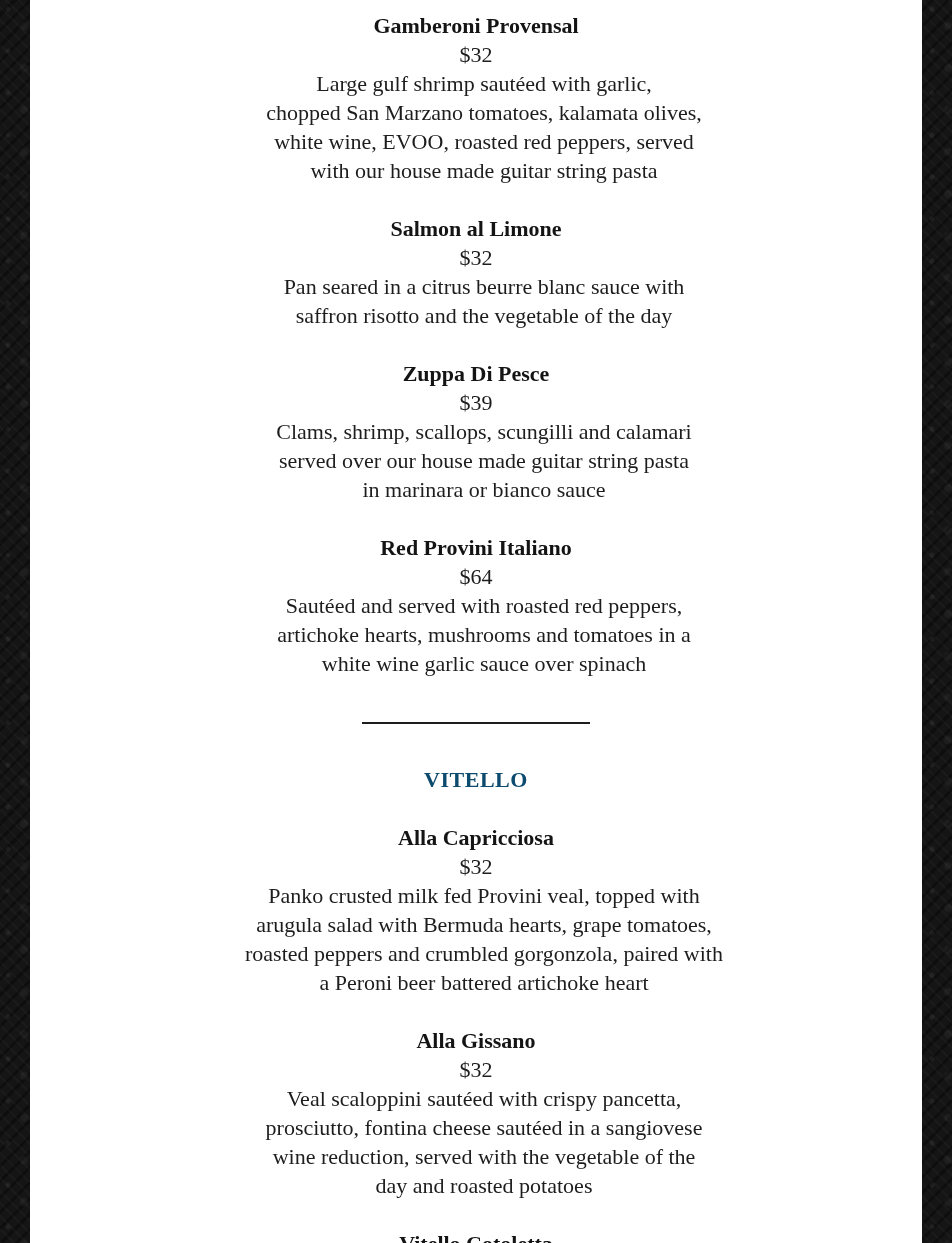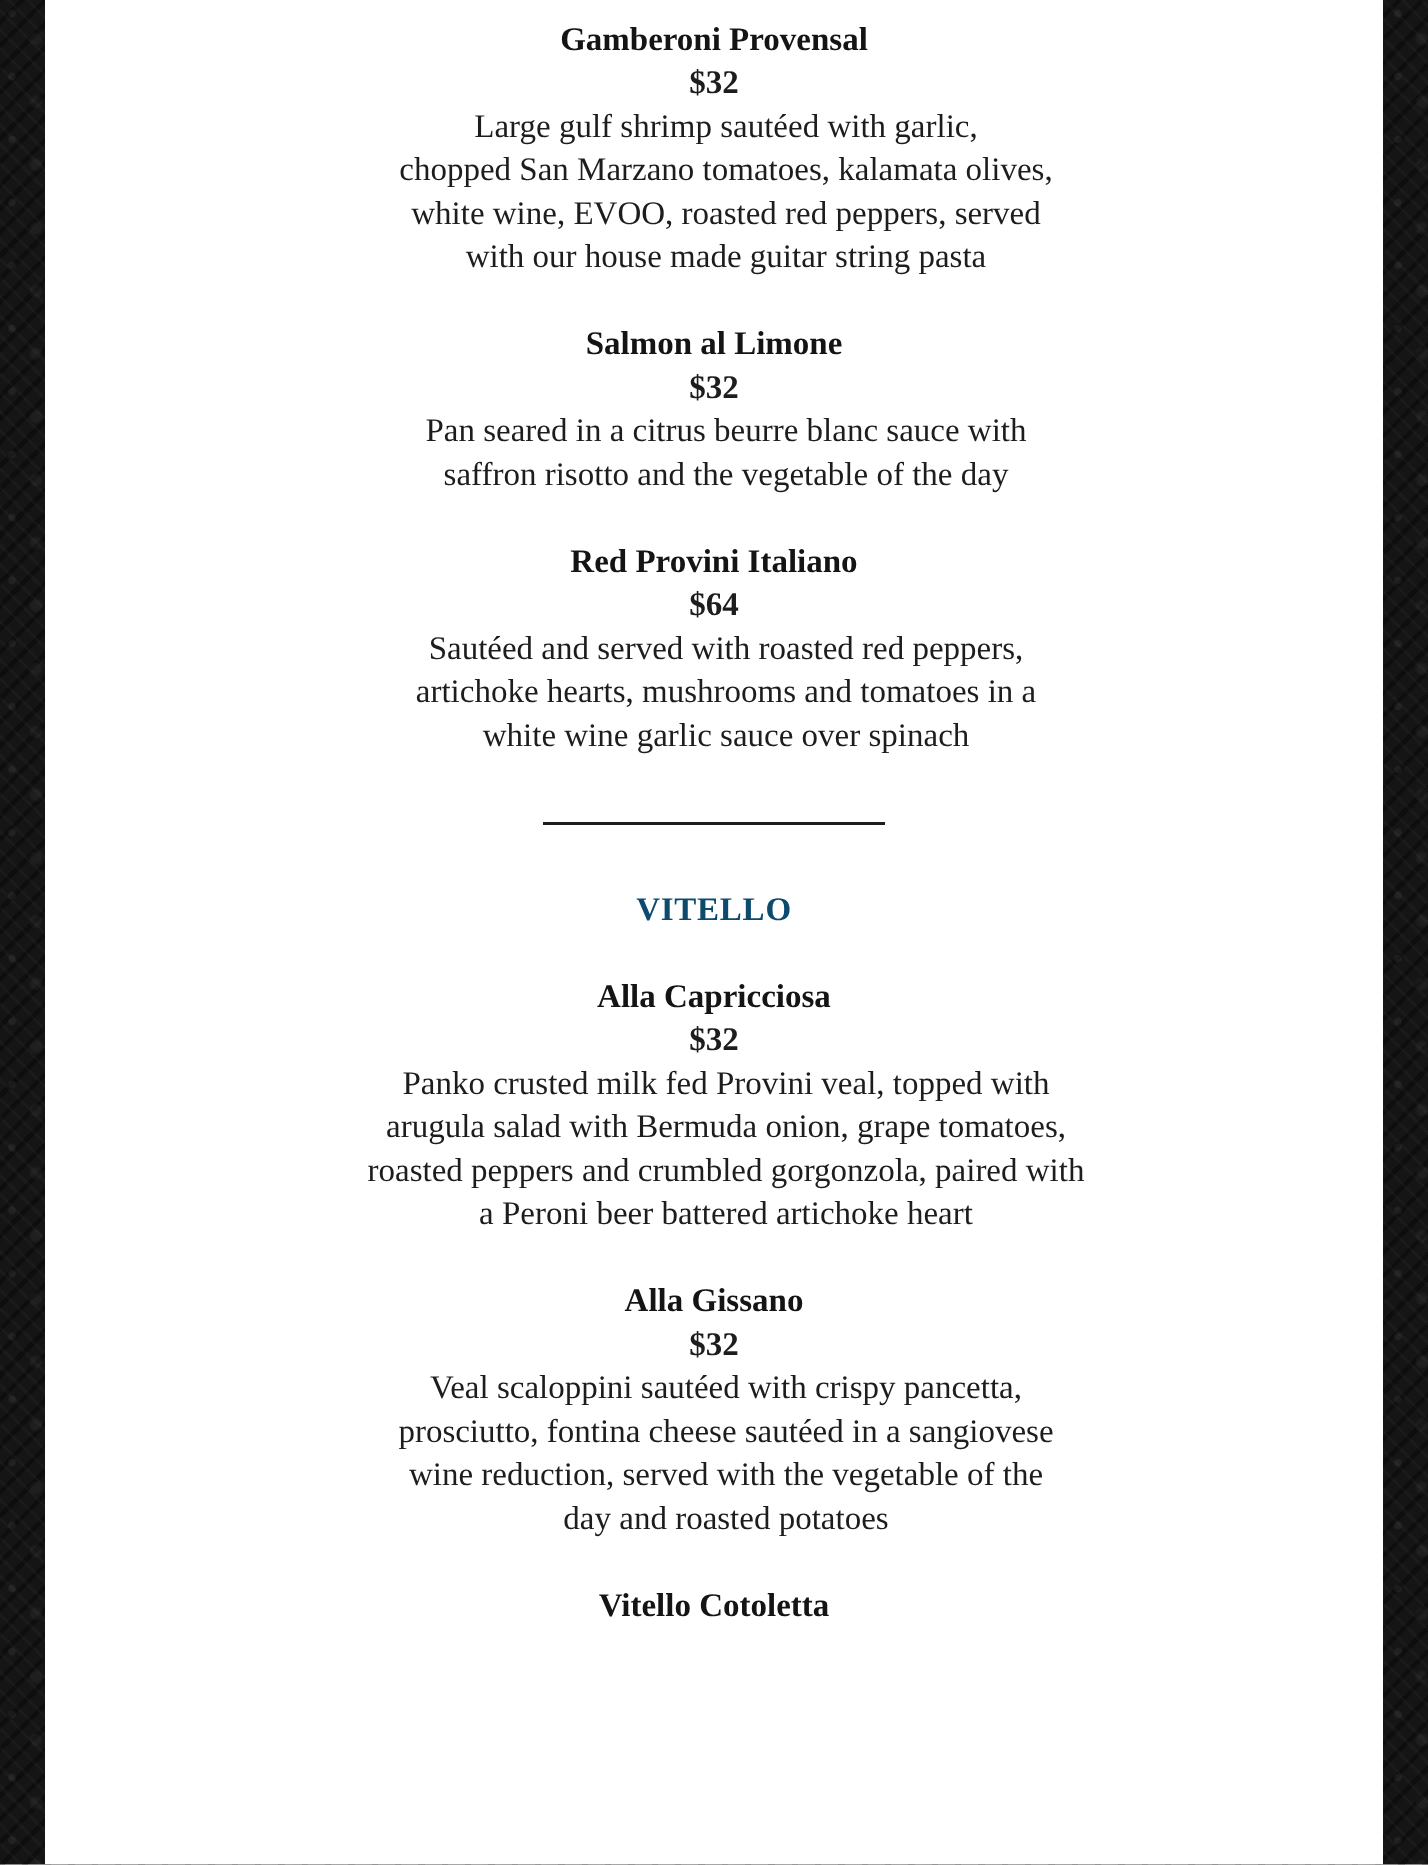--- a/index.html
+++ b/index.html
@@ -38,21 +38,20 @@
   }
   .dish-name {
     font-size: 22px;
     line-height: 29px;
     font-weight: bold;
     margin: 0;
     color: #141414;
   }
   .dish-price {
     line-height: 29px;
-    font-weight: bold;
   }
   .dish-description {
     line-height: 29px;
     white-space: pre-line;
     padding-left: 16px;
   }
   .divider-line {
     height: 29px;
     margin: 0 0 29px 0;
   }
@@ -85,40 +84,47 @@
 with our house made guitar string pasta</div>
   </div>
 
   <div class="menu-item">
     <h3 class="dish-name">Salmon al Limone</h3>
     <div class="dish-price">$32</div>
     <div class="dish-description">Pan seared in a citrus beurre blanc sauce with
 saffron risotto and the vegetable of the day</div>
   </div>
 
+  <div class="menu-item">
+    <h3 class="dish-name">Zuppa Di Pesce</h3>
+    <div class="dish-price">$39</div>
+    <div class="dish-description">Clams, shrimp, scallops, scungilli and calamari
+served over our house made guitar string pasta
+in marinara or bianco sauce</div>
+  </div>
 
   <div class="menu-item">
     <h3 class="dish-name">Red Provini Italiano</h3>
     <div class="dish-price">$64</div>
     <div class="dish-description">Sautéed and served with roasted red peppers,
 artichoke hearts, mushrooms and tomatoes in a
 white wine garlic sauce over spinach</div>
   </div>
 
   <div class="divider-line">
     <div class="divider-rule"></div>
   </div>
 
   <h2 class="section-heading">VITELLO</h2>
 
   <div class="menu-item">
     <h3 class="dish-name">Alla Capricciosa</h3>
     <div class="dish-price">$32</div>
     <div class="dish-description">Panko crusted milk fed Provini veal, topped with
-arugula salad with Bermuda onion, grape tomatoes,
+arugula salad with Bermuda hearts, grape tomatoes,
 roasted peppers and crumbled gorgonzola, paired with
 a Peroni beer battered artichoke heart</div>
   </div>
 
   <div class="menu-item">
     <h3 class="dish-name">Alla Gissano</h3>
     <div class="dish-price">$32</div>
     <div class="dish-description">Veal scaloppini sautéed with crispy pancetta,
 prosciutto, fontina cheese sautéed in a sangiovese
 wine reduction, served with the vegetable of the

